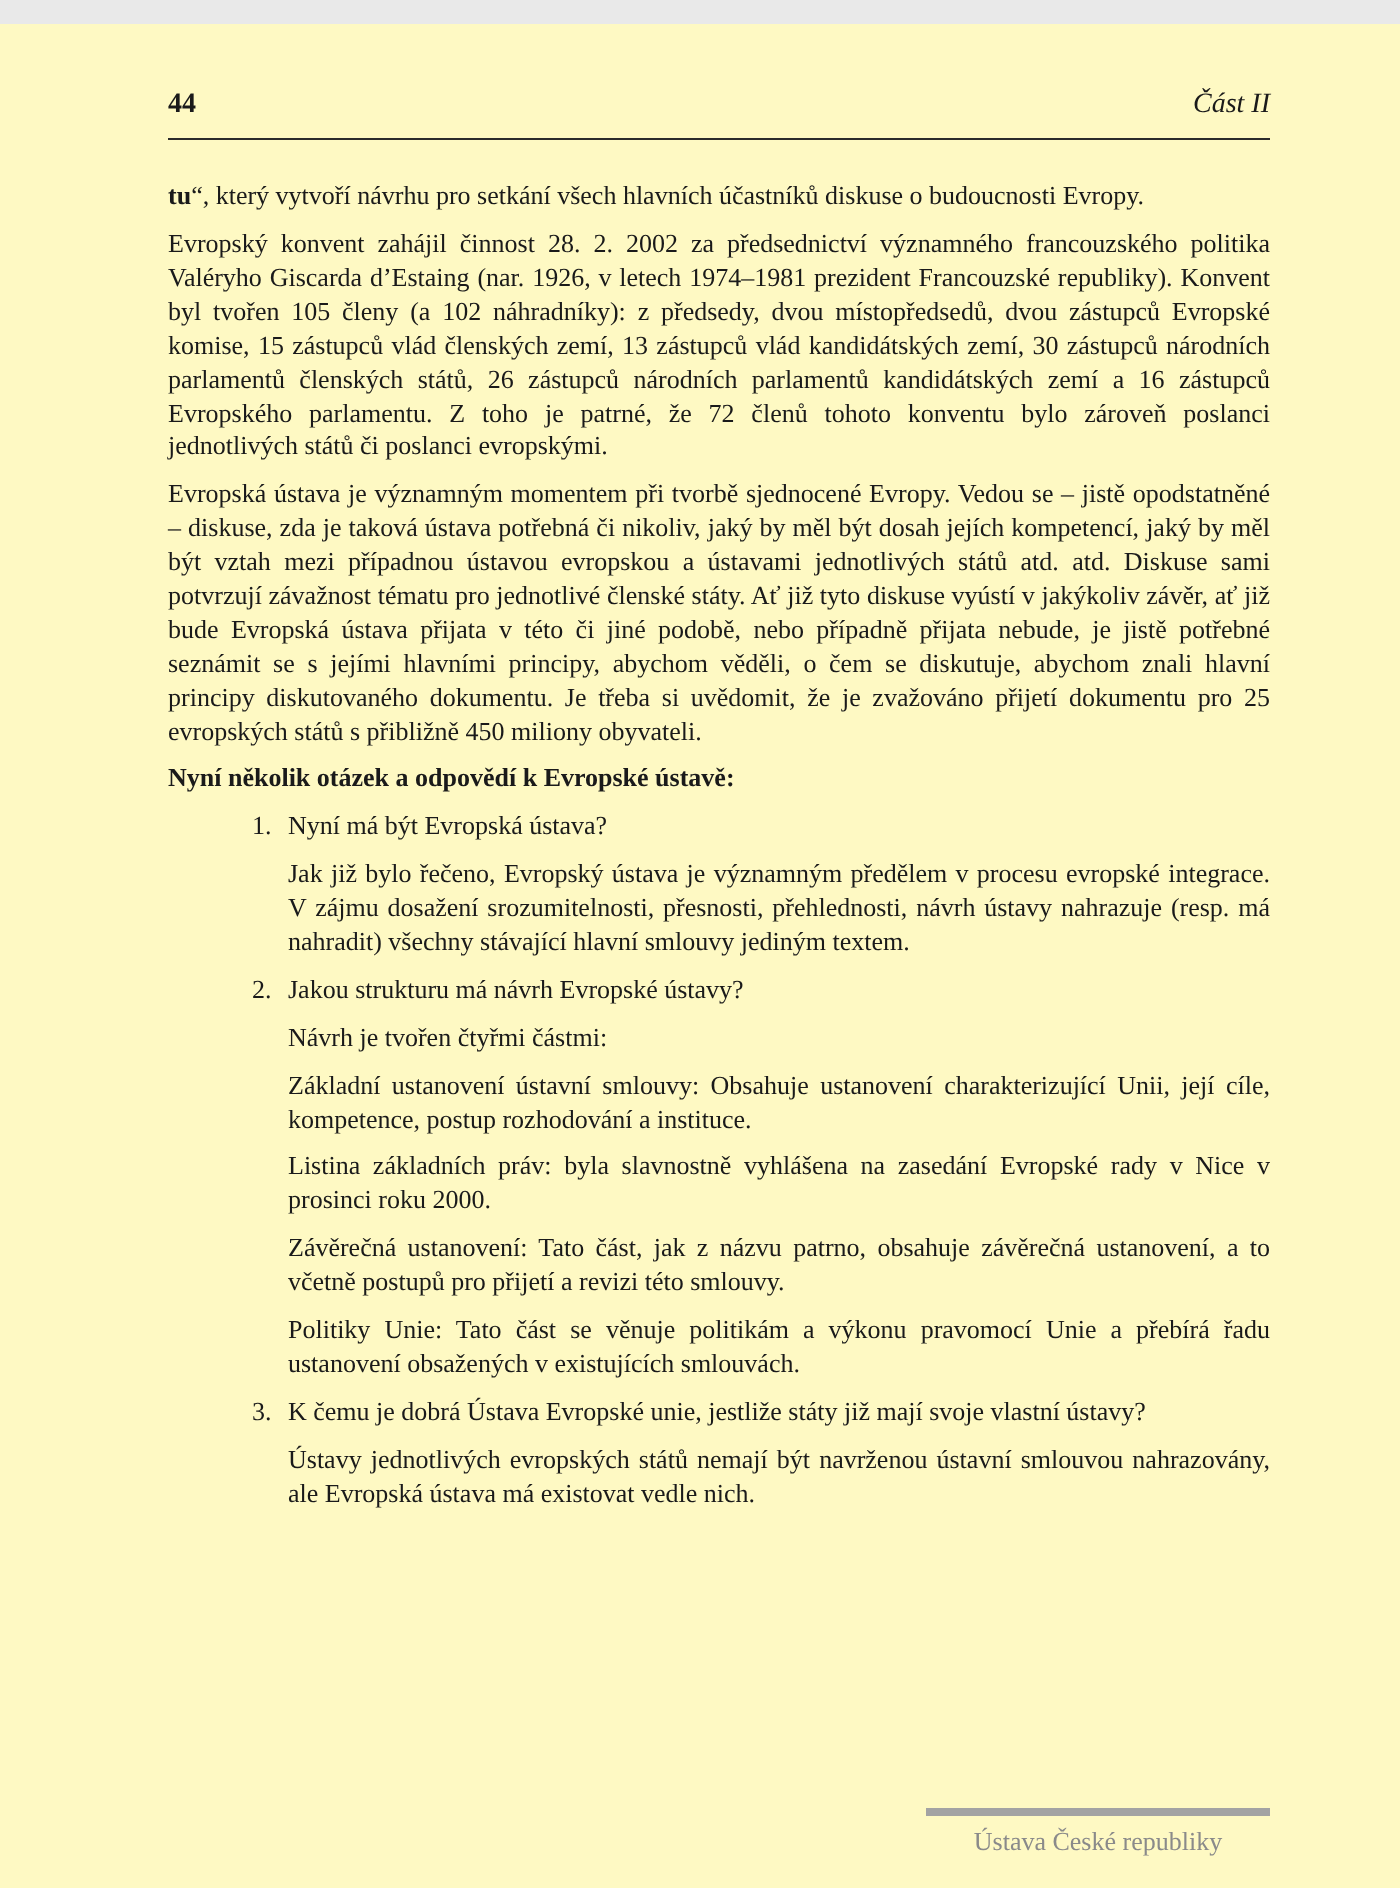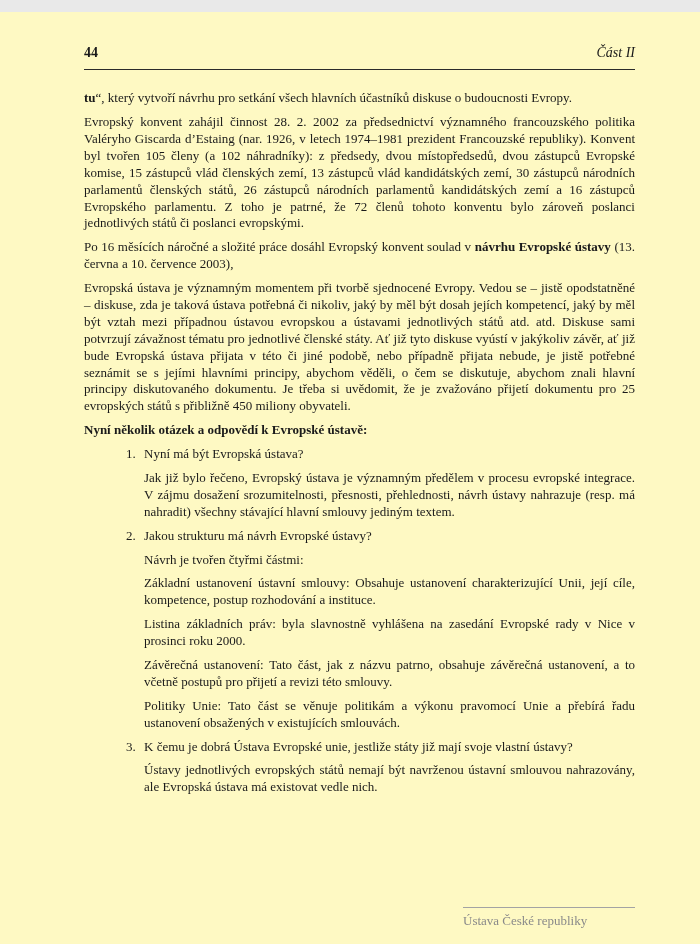--- a/index.html
+++ b/index.html
@@ -40,23 +40,23 @@
   .qa-answers p {
     margin: 0 0 7px 0;
     padding-left: 60px;
     text-align: justify;
   }
   .page-footer {
     position: absolute;
     right: 65px;
     bottom: 26px;
     width: 172px;
-    border-top: 1px solid #a3a3a3;
+    border-top: 4px solid #a3a3a3;
     padding-top: 5px;
-    text-align: left;
+    text-align: center;
     color: #8a8a8a;
     font-size: 13px;
   }
   strong { font-weight: bold; }
 </style>
 </head>
 <body>
 
 <div class="page">
 
@@ -64,21 +64,20 @@
     <span class="page-number">44</span>
     <span class="section-title">Část II</span>
   </div>
 
   <div class="body-text">
 
     <p><strong>tu</strong><span>“, který vytvoří návrhu pro setkání všech hlavních účastníků diskuse o budoucnosti Evropy.</span></p>
 
     <p>Evropský konvent zahájil činnost 28. 2. 2002 za předsednictví významného francouzského politika Valéryho Giscarda d’Estaing (nar. 1926, v letech 1974–1981 prezident Francouzské republiky). Konvent byl tvořen 105 členy (a 102 náhradníky): z předsedy, dvou místopředsedů, dvou zástupců Evropské komise, 15 zástupců vlád členských zemí, 13 zástupců vlád kandidátských zemí, 30 zástupců národních parlamentů členských států, 26 zástupců národních parlamentů kandidátských zemí a 16 zástupců Evropského parlamentu. Z toho je patrné, že 72 členů tohoto konventu bylo zároveň poslanci jednotlivých států či poslanci evropskými.</p>
 
-    <p><span>Po 16 měsících náročné a složité práce dosáhl Evropský konvent soulad v </span><strong>návrhu Evropské ústavy</strong><span> (13. června a 10. července 2003),</span></p>
 
     <p>Evropská ústava je významným momentem při tvorbě sjednocené Evropy. Vedou se – jistě opodstatněné – diskuse, zda je taková ústava potřebná či nikoliv, jaký by měl být dosah jejích kompetencí, jaký by měl být vztah mezi případnou ústavou evropskou a ústavami jednotlivých států atd. atd. Diskuse sami potvrzují závažnost tématu pro jednotlivé členské státy. Ať již tyto diskuse vyústí v jakýkoliv závěr, ať již bude Evropská ústava přijata v této či jiné podobě, nebo případně přijata nebude, je jistě potřebné seznámit se s jejími hlavními principy, abychom věděli, o čem se diskutuje, abychom znali hlavní principy diskutovaného dokumentu. Je třeba si uvědomit, že je zvažováno přijetí dokumentu pro 25 evropských států s přibližně 450 miliony obyvateli.</p>
 
     <p class="qa-heading">Nyní několik otázek a odpovědí k Evropské ústavě:</p>
 
     <div class="qa-item">
       <div class="qa-question">
         <span class="qa-number">1.</span>
         <span class="qa-question-text">Nyní má být Evropská ústava?</span>
       </div>

